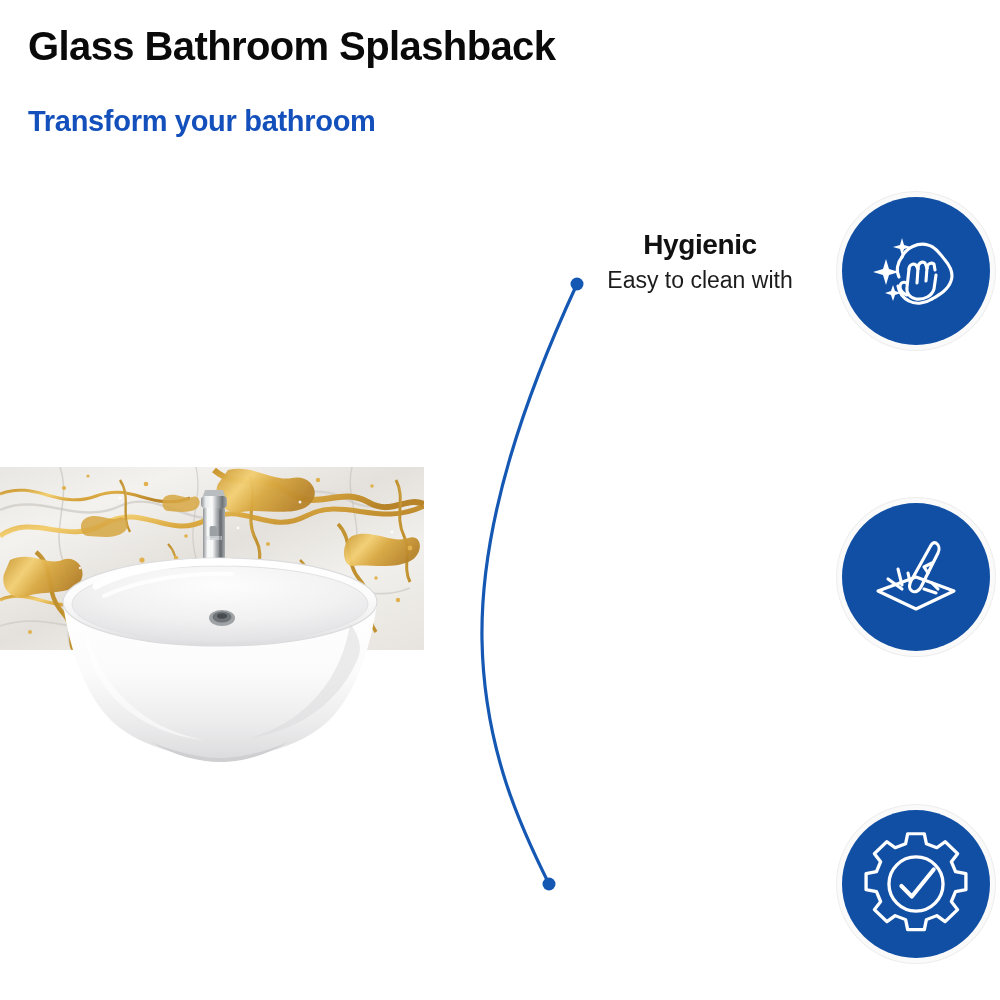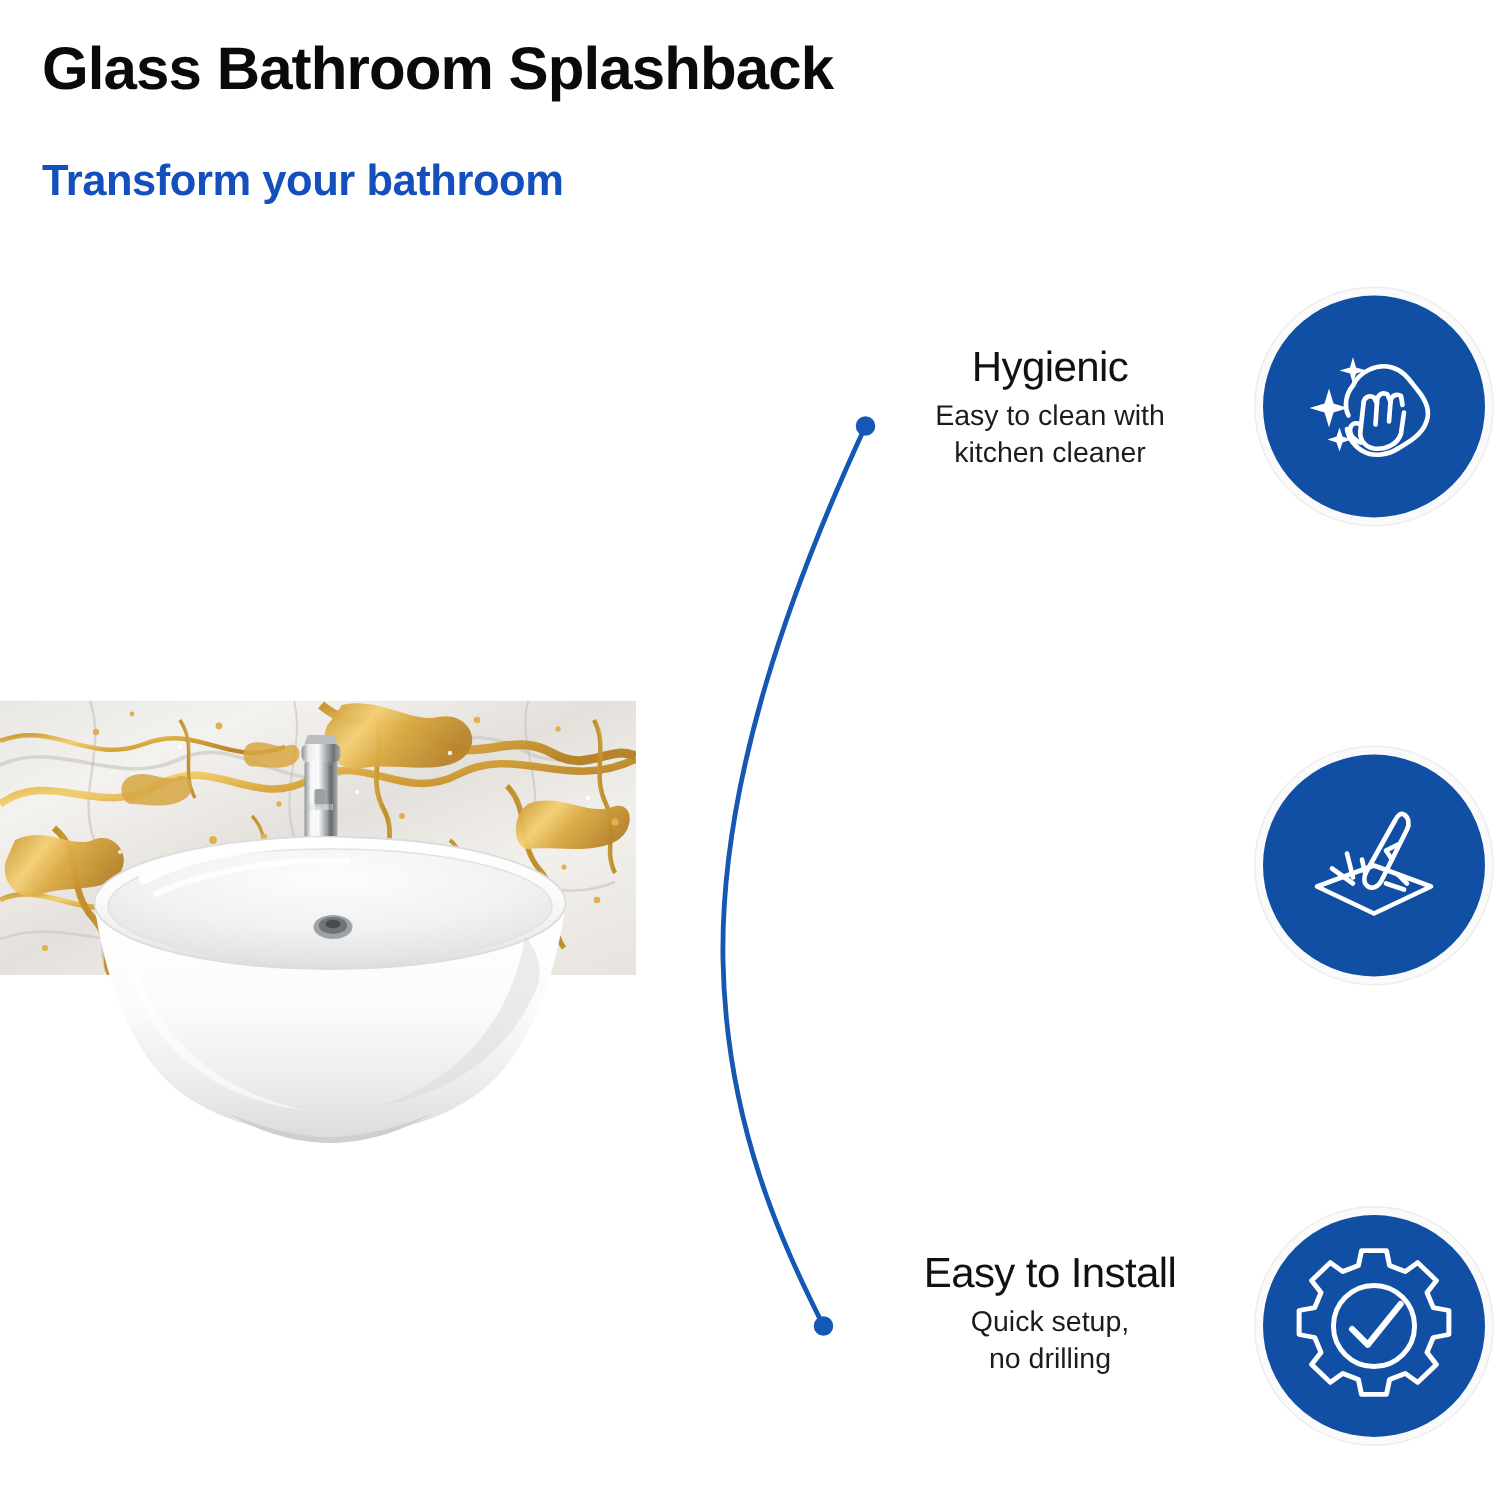--- a/index.html
+++ b/index.html
@@ -27,26 +27,26 @@
   
   .photo { position:absolute; left:0px; top:440px; width:440px; height:350px; }
   .photo svg { display:block; }
 
   
   .connector { position:absolute; left:470px; top:240px; width:180px; height:700px; }
 
   
   .feature { position:absolute; width:420px; text-align:center; }
   .feature .f-title {
-    font-size:28px; font-weight:400; color:#111111;
+    font-size:28px; font-weight:700; color:#111111;
     letter-spacing:-0.4px; line-height:1.18; white-space:nowrap;
   }
   .feature .f-desc {
     margin-top:4px;
-    font-size:19px; font-weight:400; color:#1c1c1c;
+    font-size:23px; font-weight:400; color:#1c1c1c;
     line-height:1.33;
   }
   #feature-0 { left:490px; top:228px; }
   #feature-1 { left:490px; top:528px; }
   #feature-2 { left:490px; top:832px; }
 
   
   .icon-circle {
     position:absolute; width:148px; height:148px; border-radius:50%;
     background:#114fa4;
@@ -233,32 +233,24 @@
       <path d="M107,44 C58,150 10,280 12,400 C14,510 52,590 79,644" fill="none" stroke="#1458b4" stroke-width="3.2" stroke-linecap="round"></path>
       <circle cx="107" cy="44" r="6.5" fill="#1458b4"></circle>
       <circle cx="79" cy="644" r="6.5" fill="#1458b4"></circle>
     </svg>
   </div>
 
   <div class="feature" id="feature-0">
     <div class="f-title">Hygienic</div>
     <div class="f-desc">
       <div>Easy to clean with</div>
-      <div>kitchen cleaner</div>
     </div>
   </div>
 
 
-  <div class="feature" id="feature-2">
-    <div class="f-title">Easy to Install</div>
-    <div class="f-desc">
-      <div>Quick setup,</div>
-      <div>no drilling</div>
-    </div>
-  </div>
 
   <div class="icon-circle" id="icon-0">
     <svg width="100" height="100" viewBox="0 0 100 100" xmlns="http://www.w3.org/2000/svg">
       <g fill="none" stroke="#ffffff" stroke-width="3.1" stroke-linecap="round" stroke-linejoin="round">
 
         <path d="M36,36 C40,27 52,21 62,24 C70,26 74,33 79,39 C84,45 88,52 85,60 C82,69 73,74 66,78"></path>
         <path d="M36,36 C31,42 30,50 33,56"></path>
         <path d="M66,78 C60,82 50,84 43,80 C37,77 33,71 32,65"></path>
 
         <path d="M43,48 C43,44 47,42 50,44 L52,48"></path>

